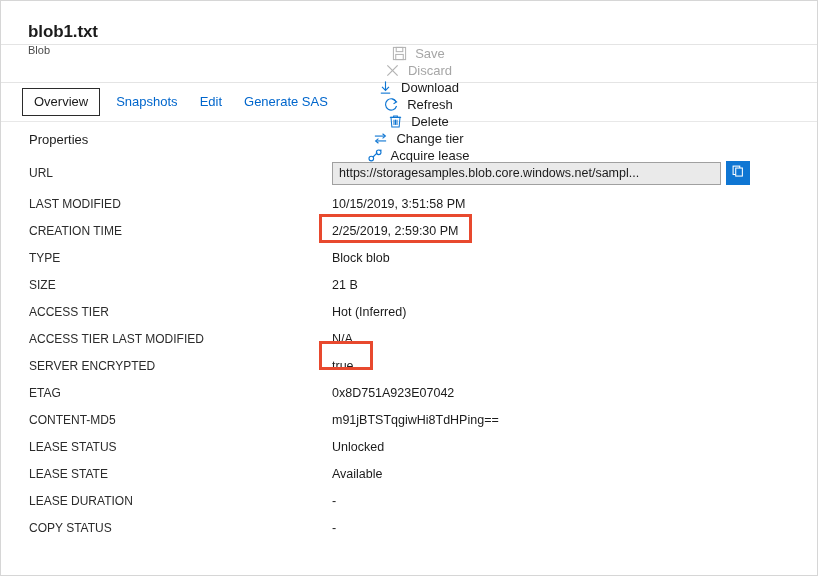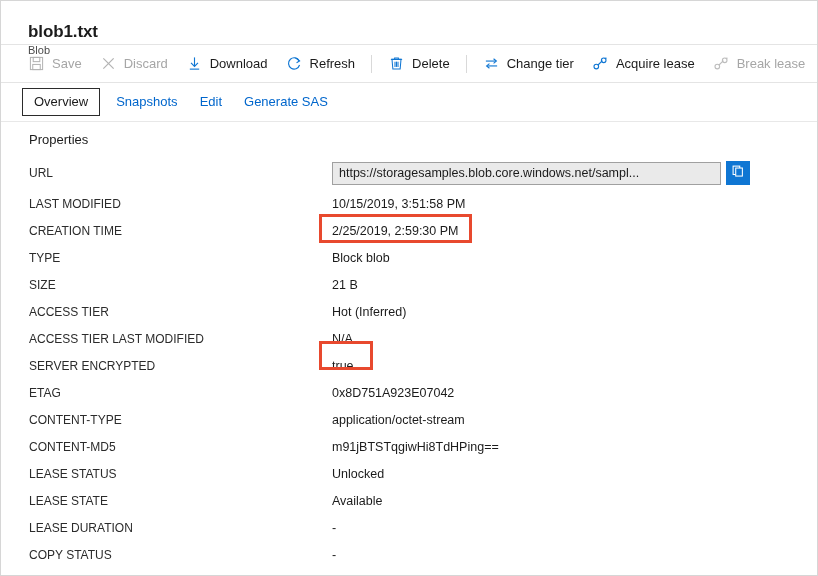--- a/index.html
+++ b/index.html
@@ -44,20 +44,21 @@
   }
 
   
   .commandbar {
     height: 38px;
     box-sizing: border-box;
     display: flex;
     align-items: center;
     padding-left: 18px;
     border-bottom: 1px solid #e4e4e4;
+    flex-direction: column;
   }
   .cmd {
     display: flex;
     align-items: center;
     height: 26px;
     padding: 0 9px;
     font-size: 13px;
     color: #1b1b1b;
     white-space: nowrap;
     cursor: pointer;
@@ -338,24 +339,20 @@
       </div>
       <div class="prop-row">
         <div class="prop-label">SERVER ENCRYPTED</div>
         <div class="prop-value">true</div>
       </div>
       <div class="prop-row">
         <div class="prop-label">ETAG</div>
         <div class="prop-value">0x8D751A923E07042</div>
       </div>
       <div class="prop-row">
-        <div class="prop-label">CONTENT-TYPE</div>
-        <div class="prop-value">application/octet-stream</div>
-      </div>
-      <div class="prop-row">
         <div class="prop-label">CONTENT-MD5</div>
         <div class="prop-value">m91jBTSTqgiwHi8TdHPing==</div>
       </div>
       <div class="prop-row">
         <div class="prop-label">LEASE STATUS</div>
         <div class="prop-value">Unlocked</div>
       </div>
       <div class="prop-row">
         <div class="prop-label">LEASE STATE</div>
         <div class="prop-value">Available</div>

